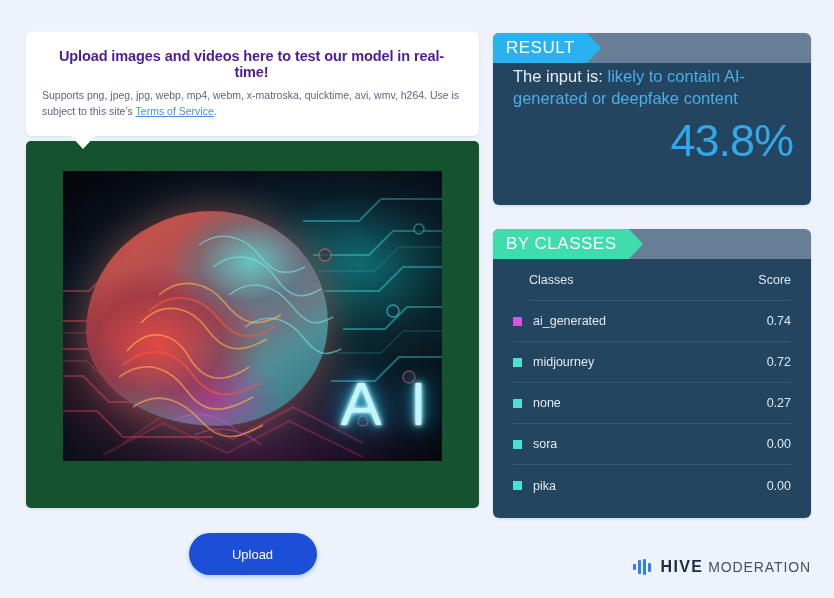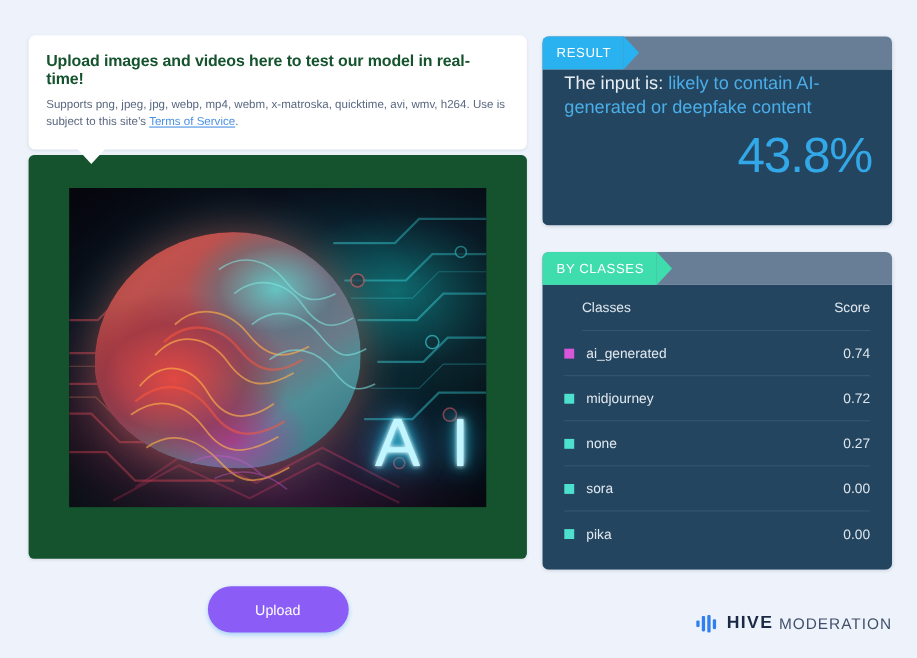--- a/index.html
+++ b/index.html
@@ -32,23 +32,24 @@
   #info-card {
     position: relative;
     background: #ffffff;
     border-radius: 6px;
     padding: 16px 18px 16px 16px;
     box-shadow: 0 1px 3px rgba(30,50,80,0.10);
   }
   #info-title {
     font-size: 14.5px;
     font-weight: bold;
-    color: #14532d;
+    color: #4c1d95;
     letter-spacing: -0.1px;
     margin-bottom: 7px;
+    text-align: center;
   }
   #info-sub {
     font-size: 10.5px;
     line-height: 1.55;
     color: #5a6880;
   }
   #terms-link {
     color: #4a90e2;
     text-decoration: underline;
   }
@@ -134,21 +135,21 @@
     top: 533px;
     width: 453px;
     display: flex;
     justify-content: center;
   }
   #upload-button {
     width: 128px;
     height: 42px;
     border: none;
     border-radius: 21px;
-    background: #8b5cf6;
+    background: #1d4ed8;
     color: #ffffff;
     font-family: "Liberation Sans", sans-serif;
     font-size: 13px;
     cursor: pointer;
     box-shadow: 0 2px 5px rgba(26,140,245,0.35);
   }
 
   
   #right-column {
     position: absolute;
@@ -167,21 +168,21 @@
     height: 30px;
     background: #687e96;
   }
   .tag {
     position: relative;
     display: inline-flex;
     align-items: center;
     height: 30px;
     padding: 0 12px 0 13px;
     color: #ffffff;
-    font-size: 12px;
+    font-size: 17px;
     letter-spacing: 0.5px;
   }
   .tag::after {
     content: "";
     position: absolute;
     right: -14px;
     top: 0;
     width: 0;
     height: 0;
     border-top: 15px solid transparent;

